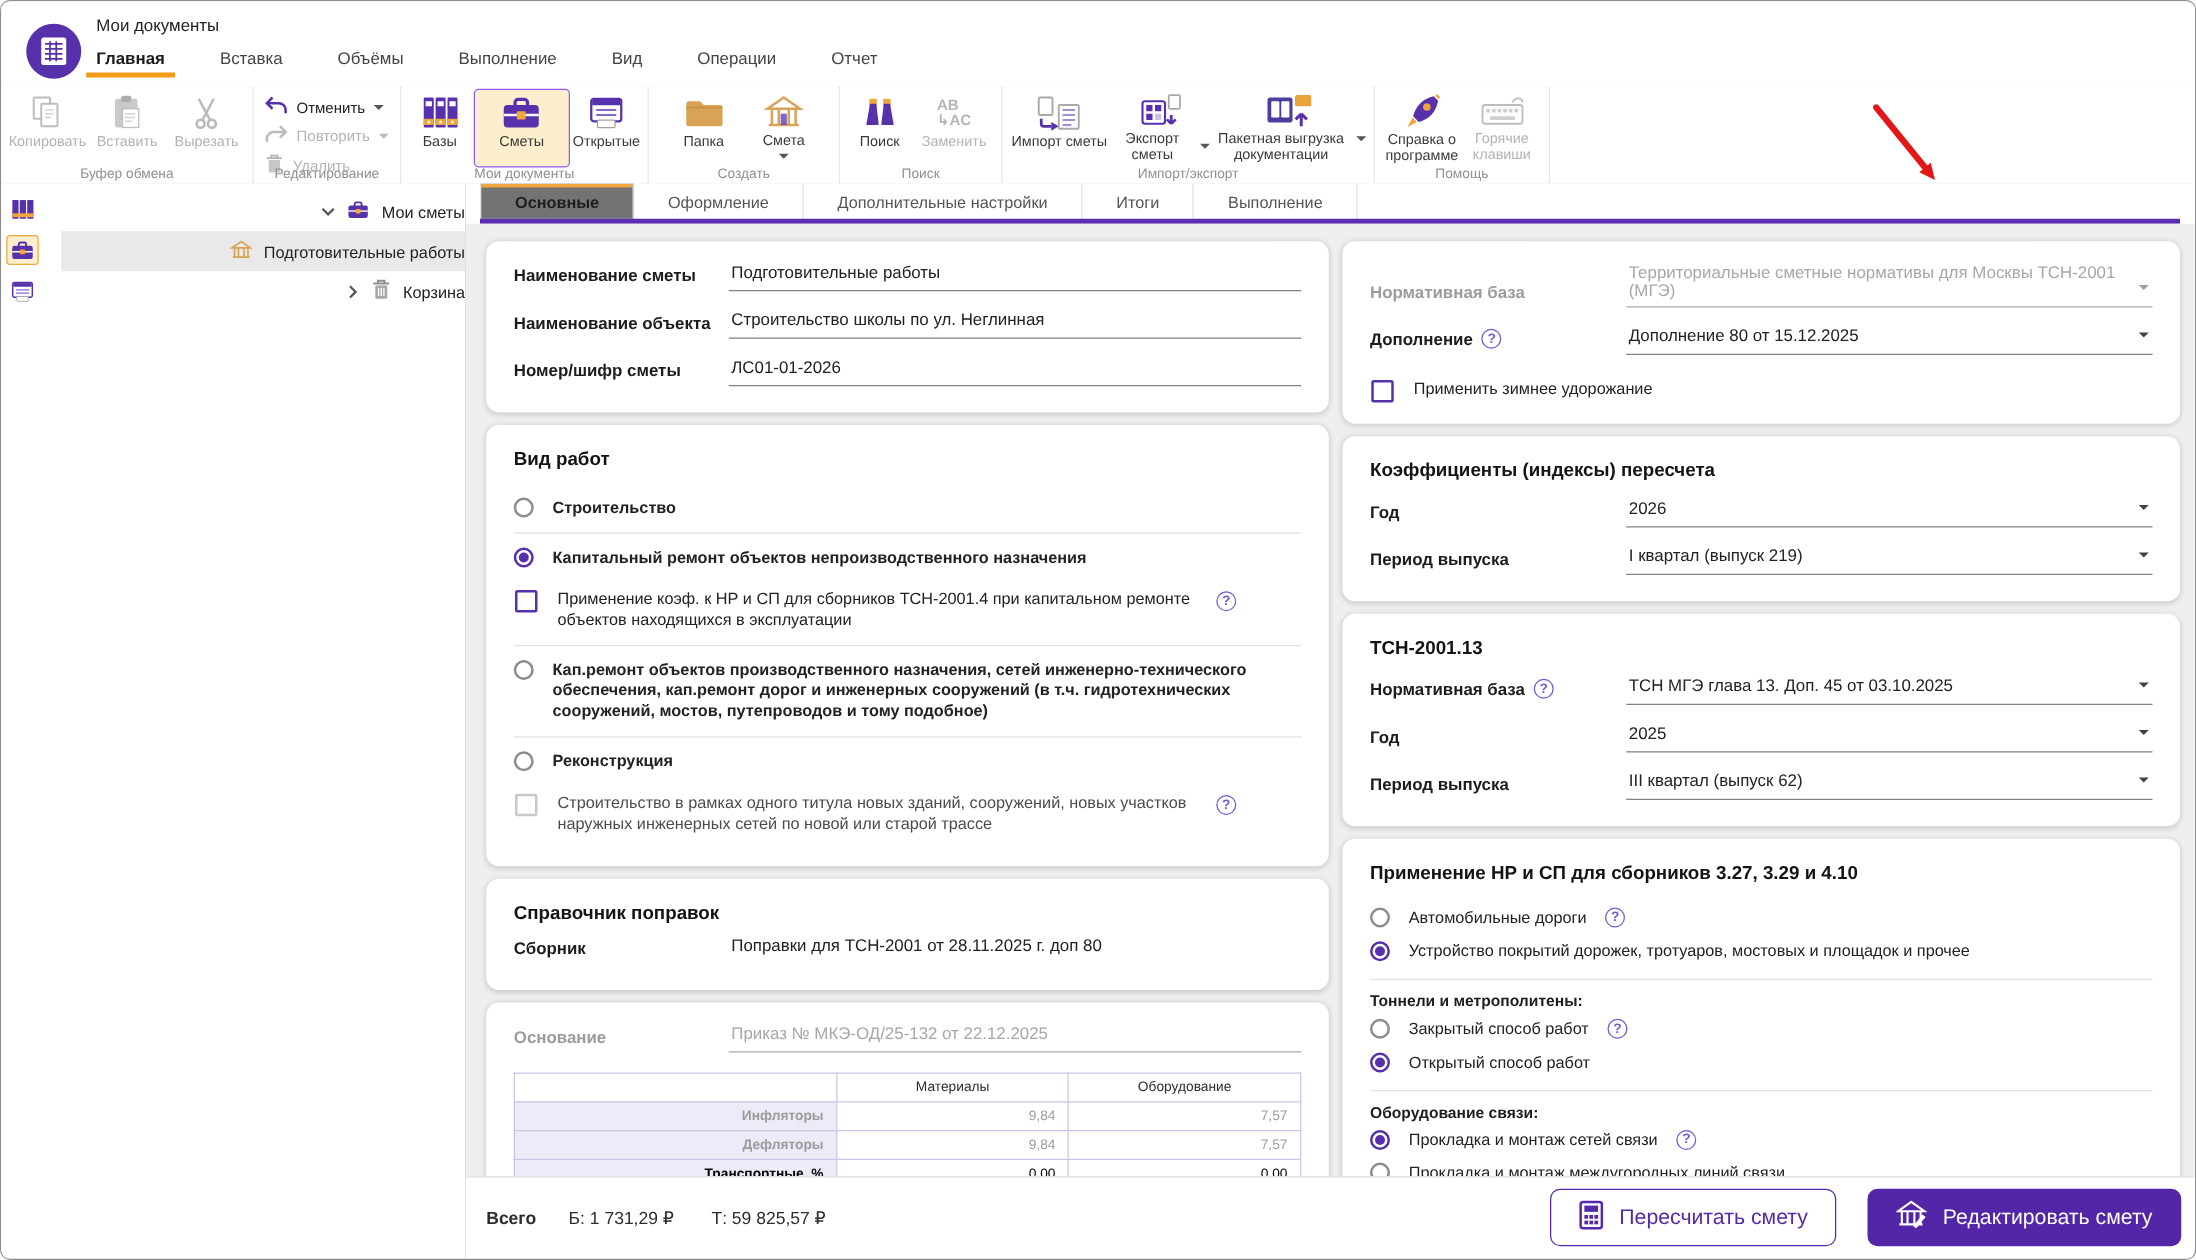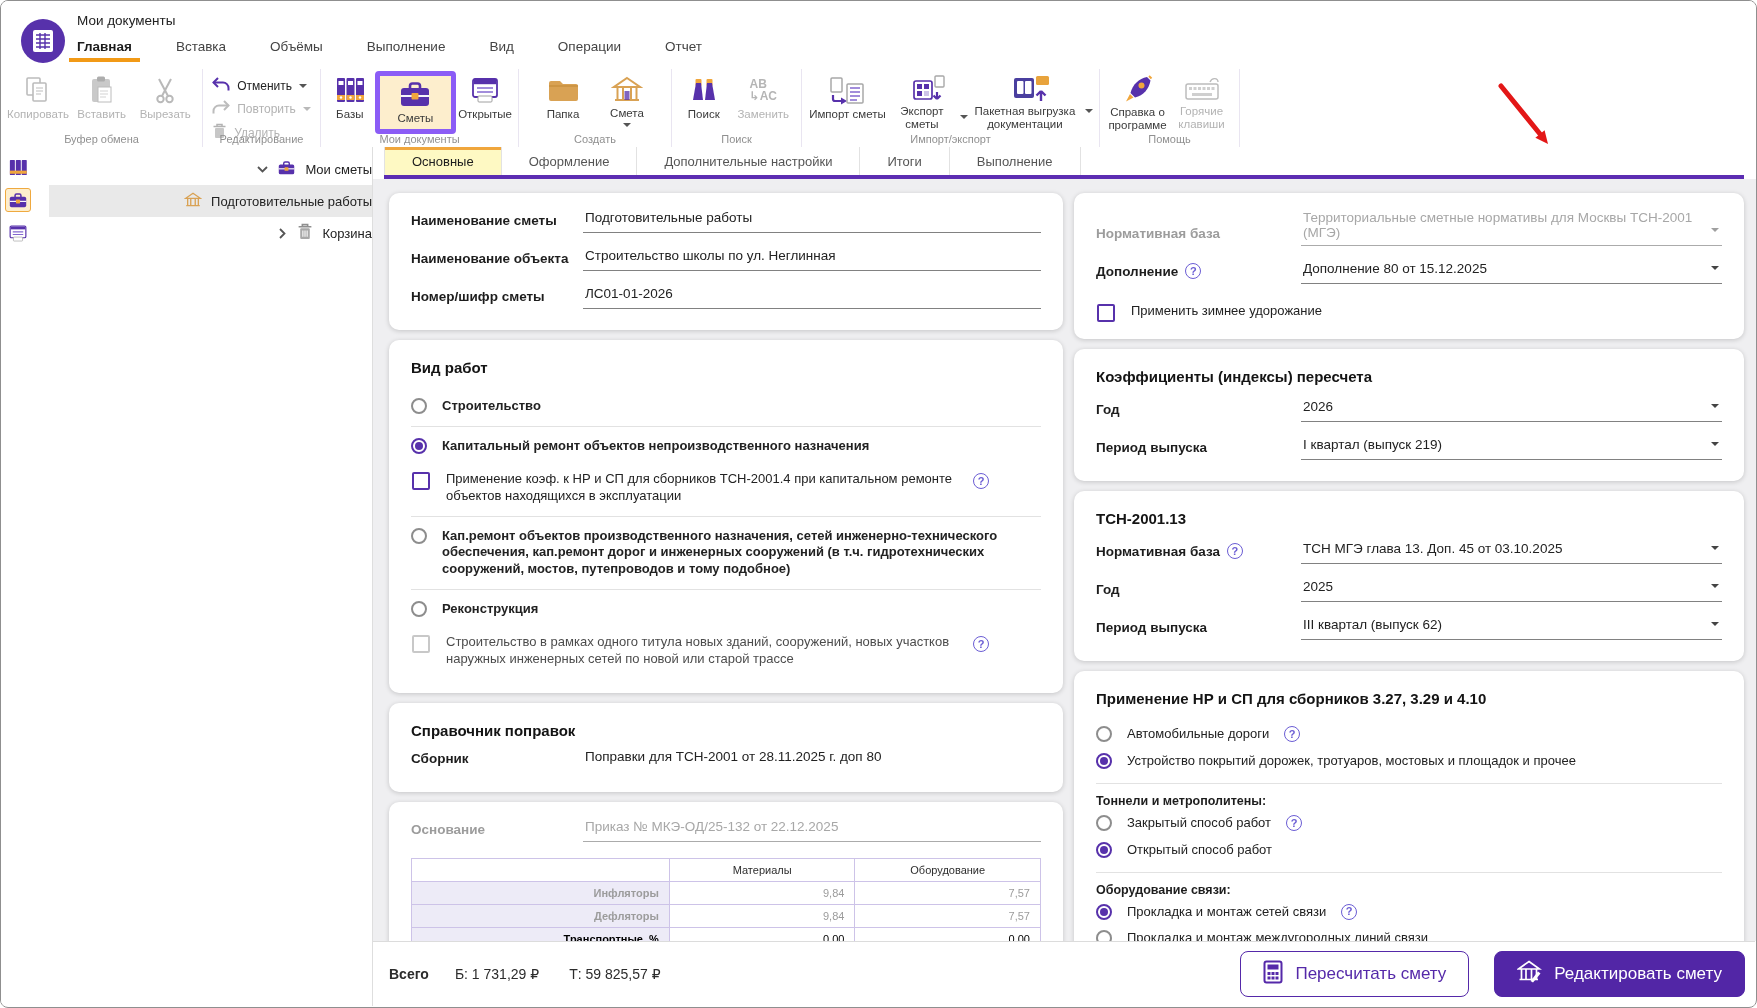--- a/index.html
+++ b/index.html
@@ -14,21 +14,21 @@
   .mtab.active{font-weight:bold;color:#1c1c1c;}
   .mtab.active::after{content:"";position:absolute;left:-8px;right:-8px;bottom:0;height:4px;background:#f29a16;}
 
   
   .ribbon{position:absolute;top:68px;left:0;right:0;height:78px;background:#fff;border-bottom:1px solid #d6d6d6;display:flex;}
   .rgroup{position:relative;border-right:1px solid #e9e5f1;box-sizing:border-box;padding:5px 6px 16px;display:flex;justify-content:center;gap:2px;}
   .rgroup-label{position:absolute;left:0;right:0;bottom:2px;text-align:center;font-size:11px;color:#909090;white-space:nowrap;}
   .rbtn{width:62px;display:flex;flex-direction:column;align-items:center;gap:2px;font-size:11.5px;color:#3a3a3a;text-align:center;line-height:1.12;cursor:default;}
   .rbtn .ricon{height:32px;display:flex;align-items:center;justify-content:center;}
   .rbtn.dis{color:#b3b3b3;}
-  .rbtn.sel{background:#fdeecd;border:5px solid #8b5cf6;border-radius:4px;padding:2px 13px 3px;margin:-3px 0;}
+  .rbtn.sel{background:#fdeecd;border:1px solid #8b5cf6;border-radius:4px;padding:2px 13px 3px;margin:-3px 0;}
   .rbtn .caret-dn{margin-top:1px;}
   .mini{display:flex;flex-direction:column;gap:5px;padding:3px 4px 0;}
   .mrow{display:flex;align-items:center;gap:7px;font-size:12px;color:#222;}
   .mrow.dis{color:#b3b3b3;}
   .wide{width:82px;}
   .xwide{width:128px;}
   .caret{width:0;height:0;border:4px solid transparent;border-top-color:#555;margin-top:3px;}
   .caret.gray{border-top-color:#b9b9b9;}
 
   
@@ -38,21 +38,21 @@
   .strip .sitem.sel{background:#fdeecd;border:1px solid #efa93f;border-radius:3px;box-sizing:border-box;}
   .tree{position:absolute;left:32px;top:6px;right:0;font-size:13px;color:#222;}
   .trow{display:flex;align-items:center;height:32px;gap:9px;padding-left:12px;justify-content:flex-end;}
   .trow .chev{width:12px;display:flex;justify-content:center;}
   .trow.selected{background:#e9e9e9;margin-left:16px;padding-left:34px;}
 
   
   .tabbar{position:absolute;top:146px;left:372px;right:0;height:28px;background:#fff;display:flex;padding-left:11px;}
   .tab{display:flex;align-items:center;padding:0 27px;font-size:13px;color:#555;border-right:1px solid #e2e2e2;cursor:default;white-space:nowrap;}
   .tab:first-child{border-left:1px solid #e2e2e2;}
-  .tab.active{background:#fef9c3;color:#1d1d1d;font-weight:normal;box-shadow:inset 0 3px 0 #f0a63c;}
+  .tab.active{background:#737373;color:#1d1d1d;font-weight:bold;box-shadow:inset 0 3px 0 #f0a63c;}
   .tabline{position:absolute;top:174px;left:383px;right:12px;height:4px;background:#5c2db2;}
   .content{position:absolute;top:178px;left:372px;right:0;bottom:66px;background:#efeff1;box-sizing:border-box;padding:14px 12px 0 16px;display:flex;gap:11px;overflow:hidden;}
   .col{display:flex;flex-direction:column;gap:10px;}
   .col.left{width:674px;flex:none;}
   .col.right{flex:1;}
   .card{background:#fff;border-radius:10px;box-shadow:0 1px 5px rgba(0,0,0,.18);padding:17px 22px;box-sizing:border-box;}
   .sect-title{font-size:15px;font-weight:bold;color:#141414;margin:2px 0 14px;}
 
   .frow{display:flex;align-items:flex-end;margin-bottom:15px;}
   .frow:last-child{margin-bottom:4px;}

